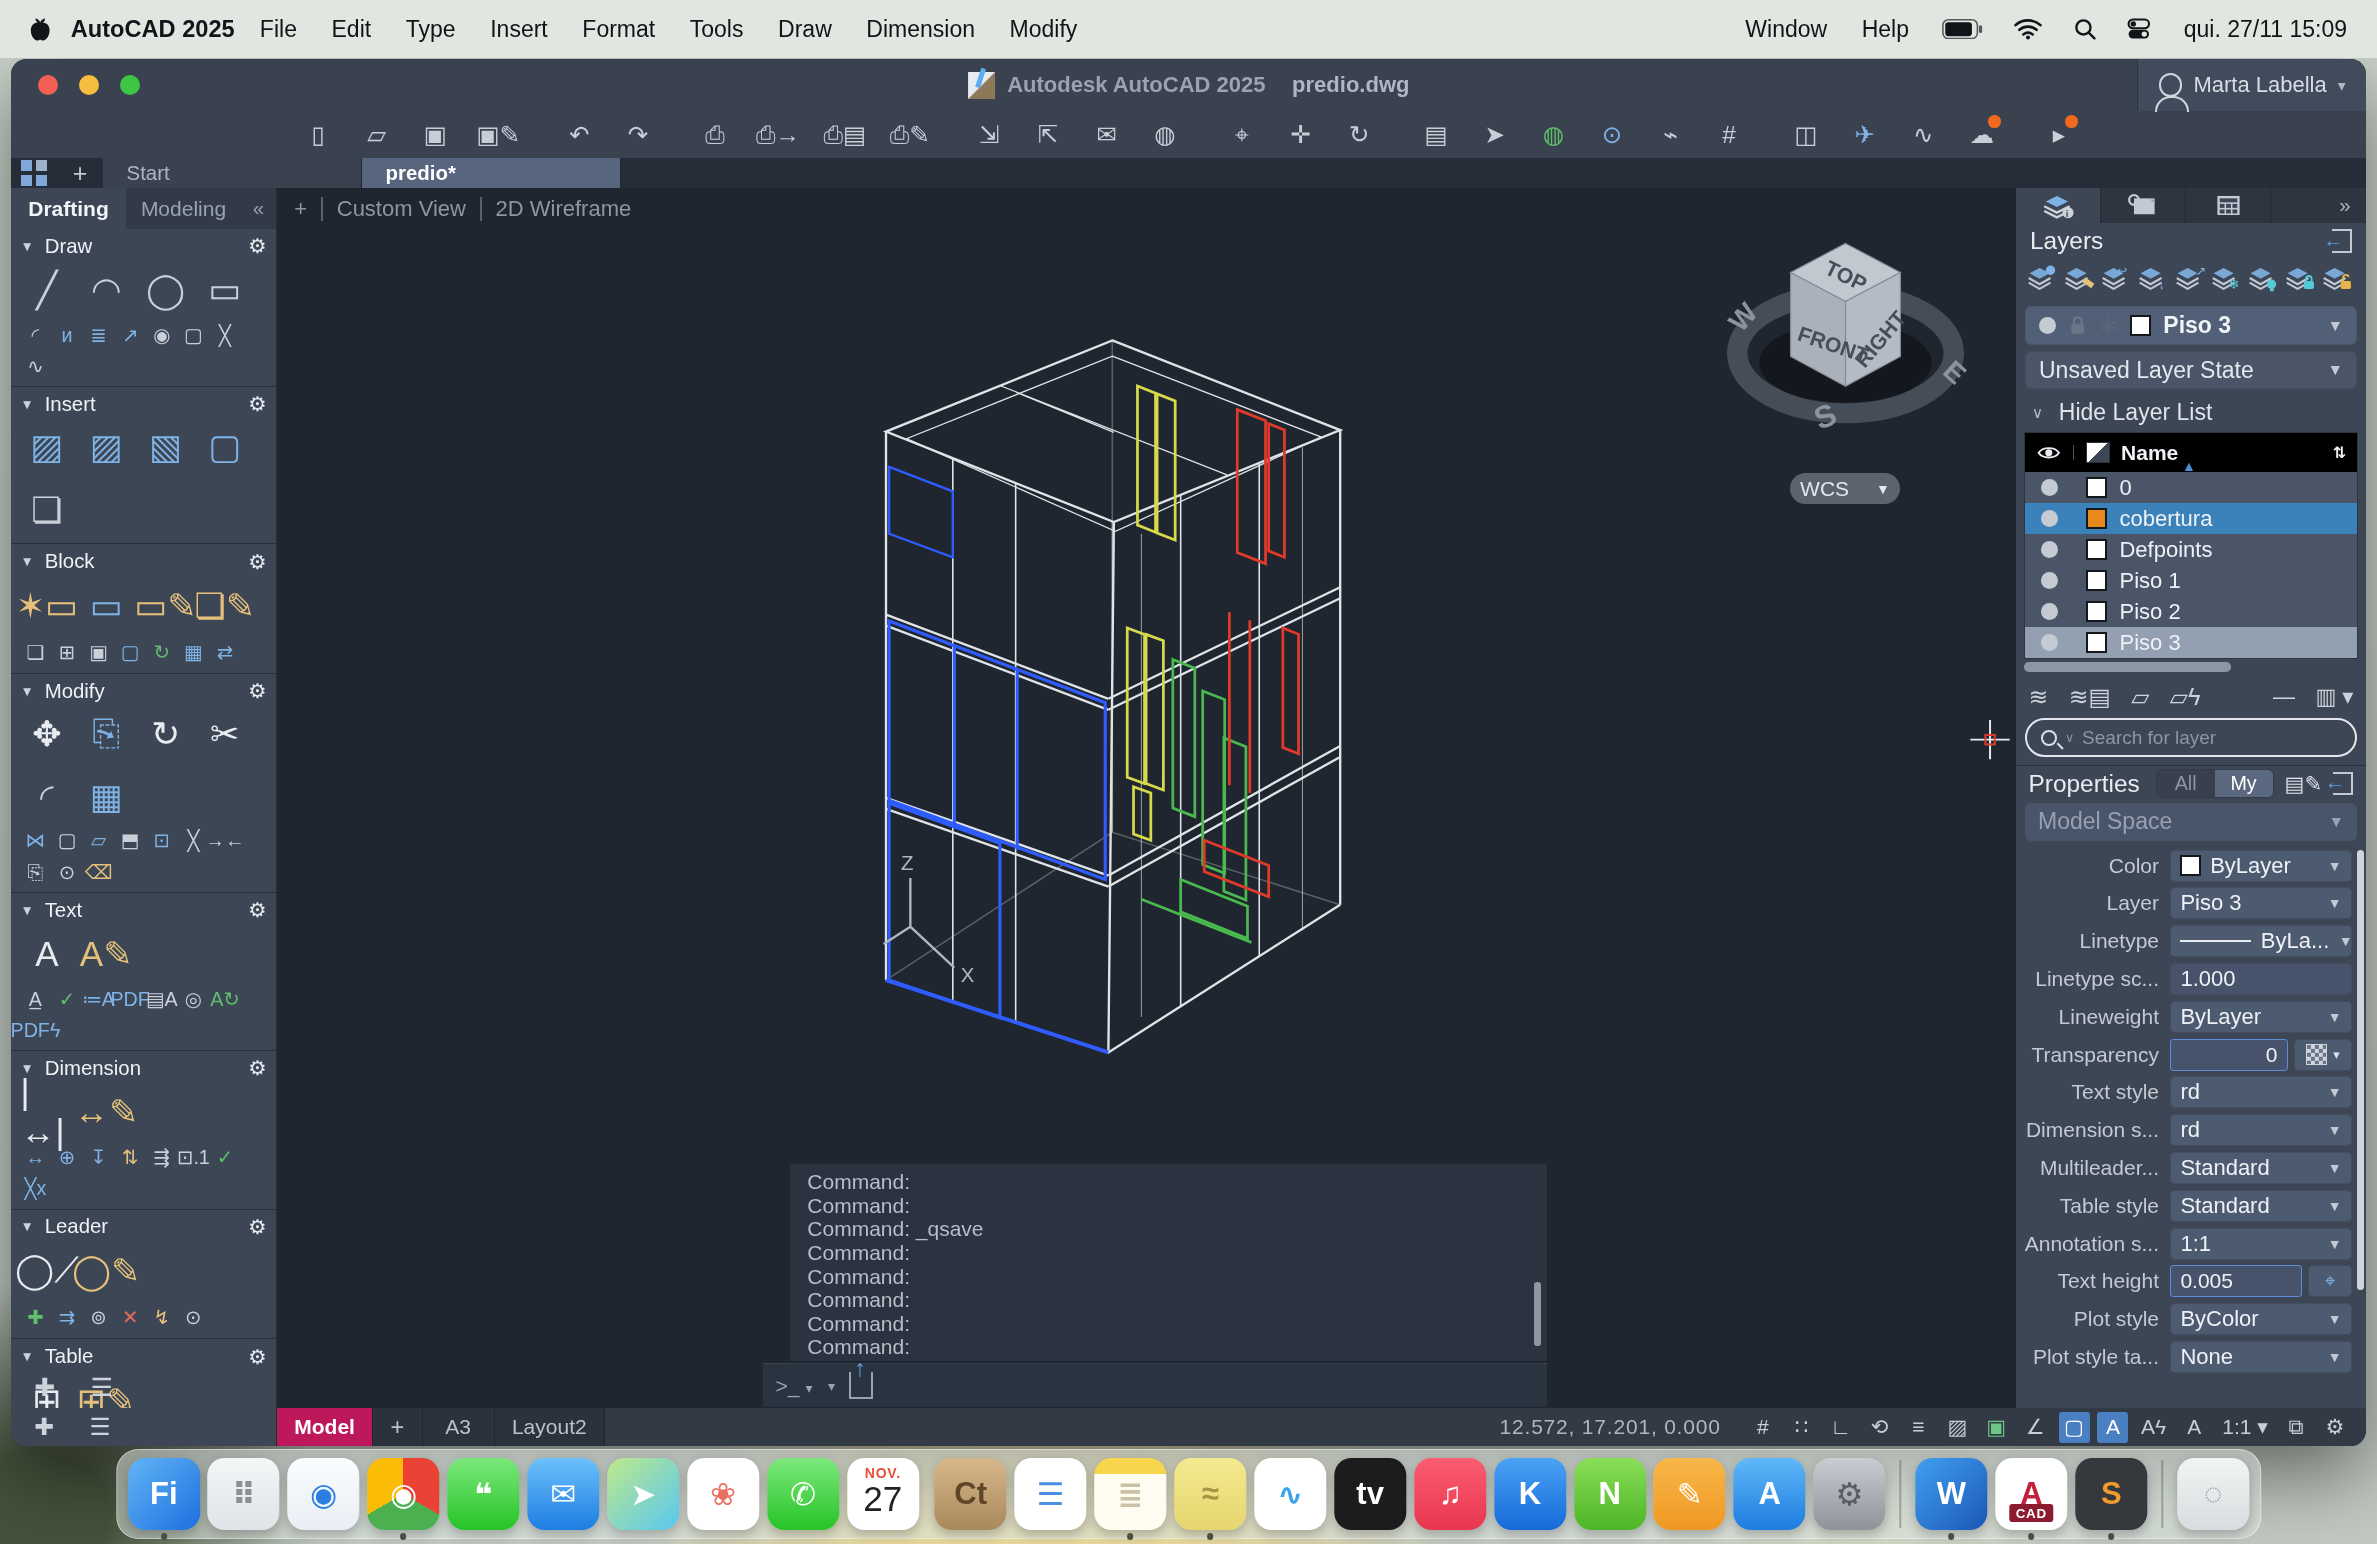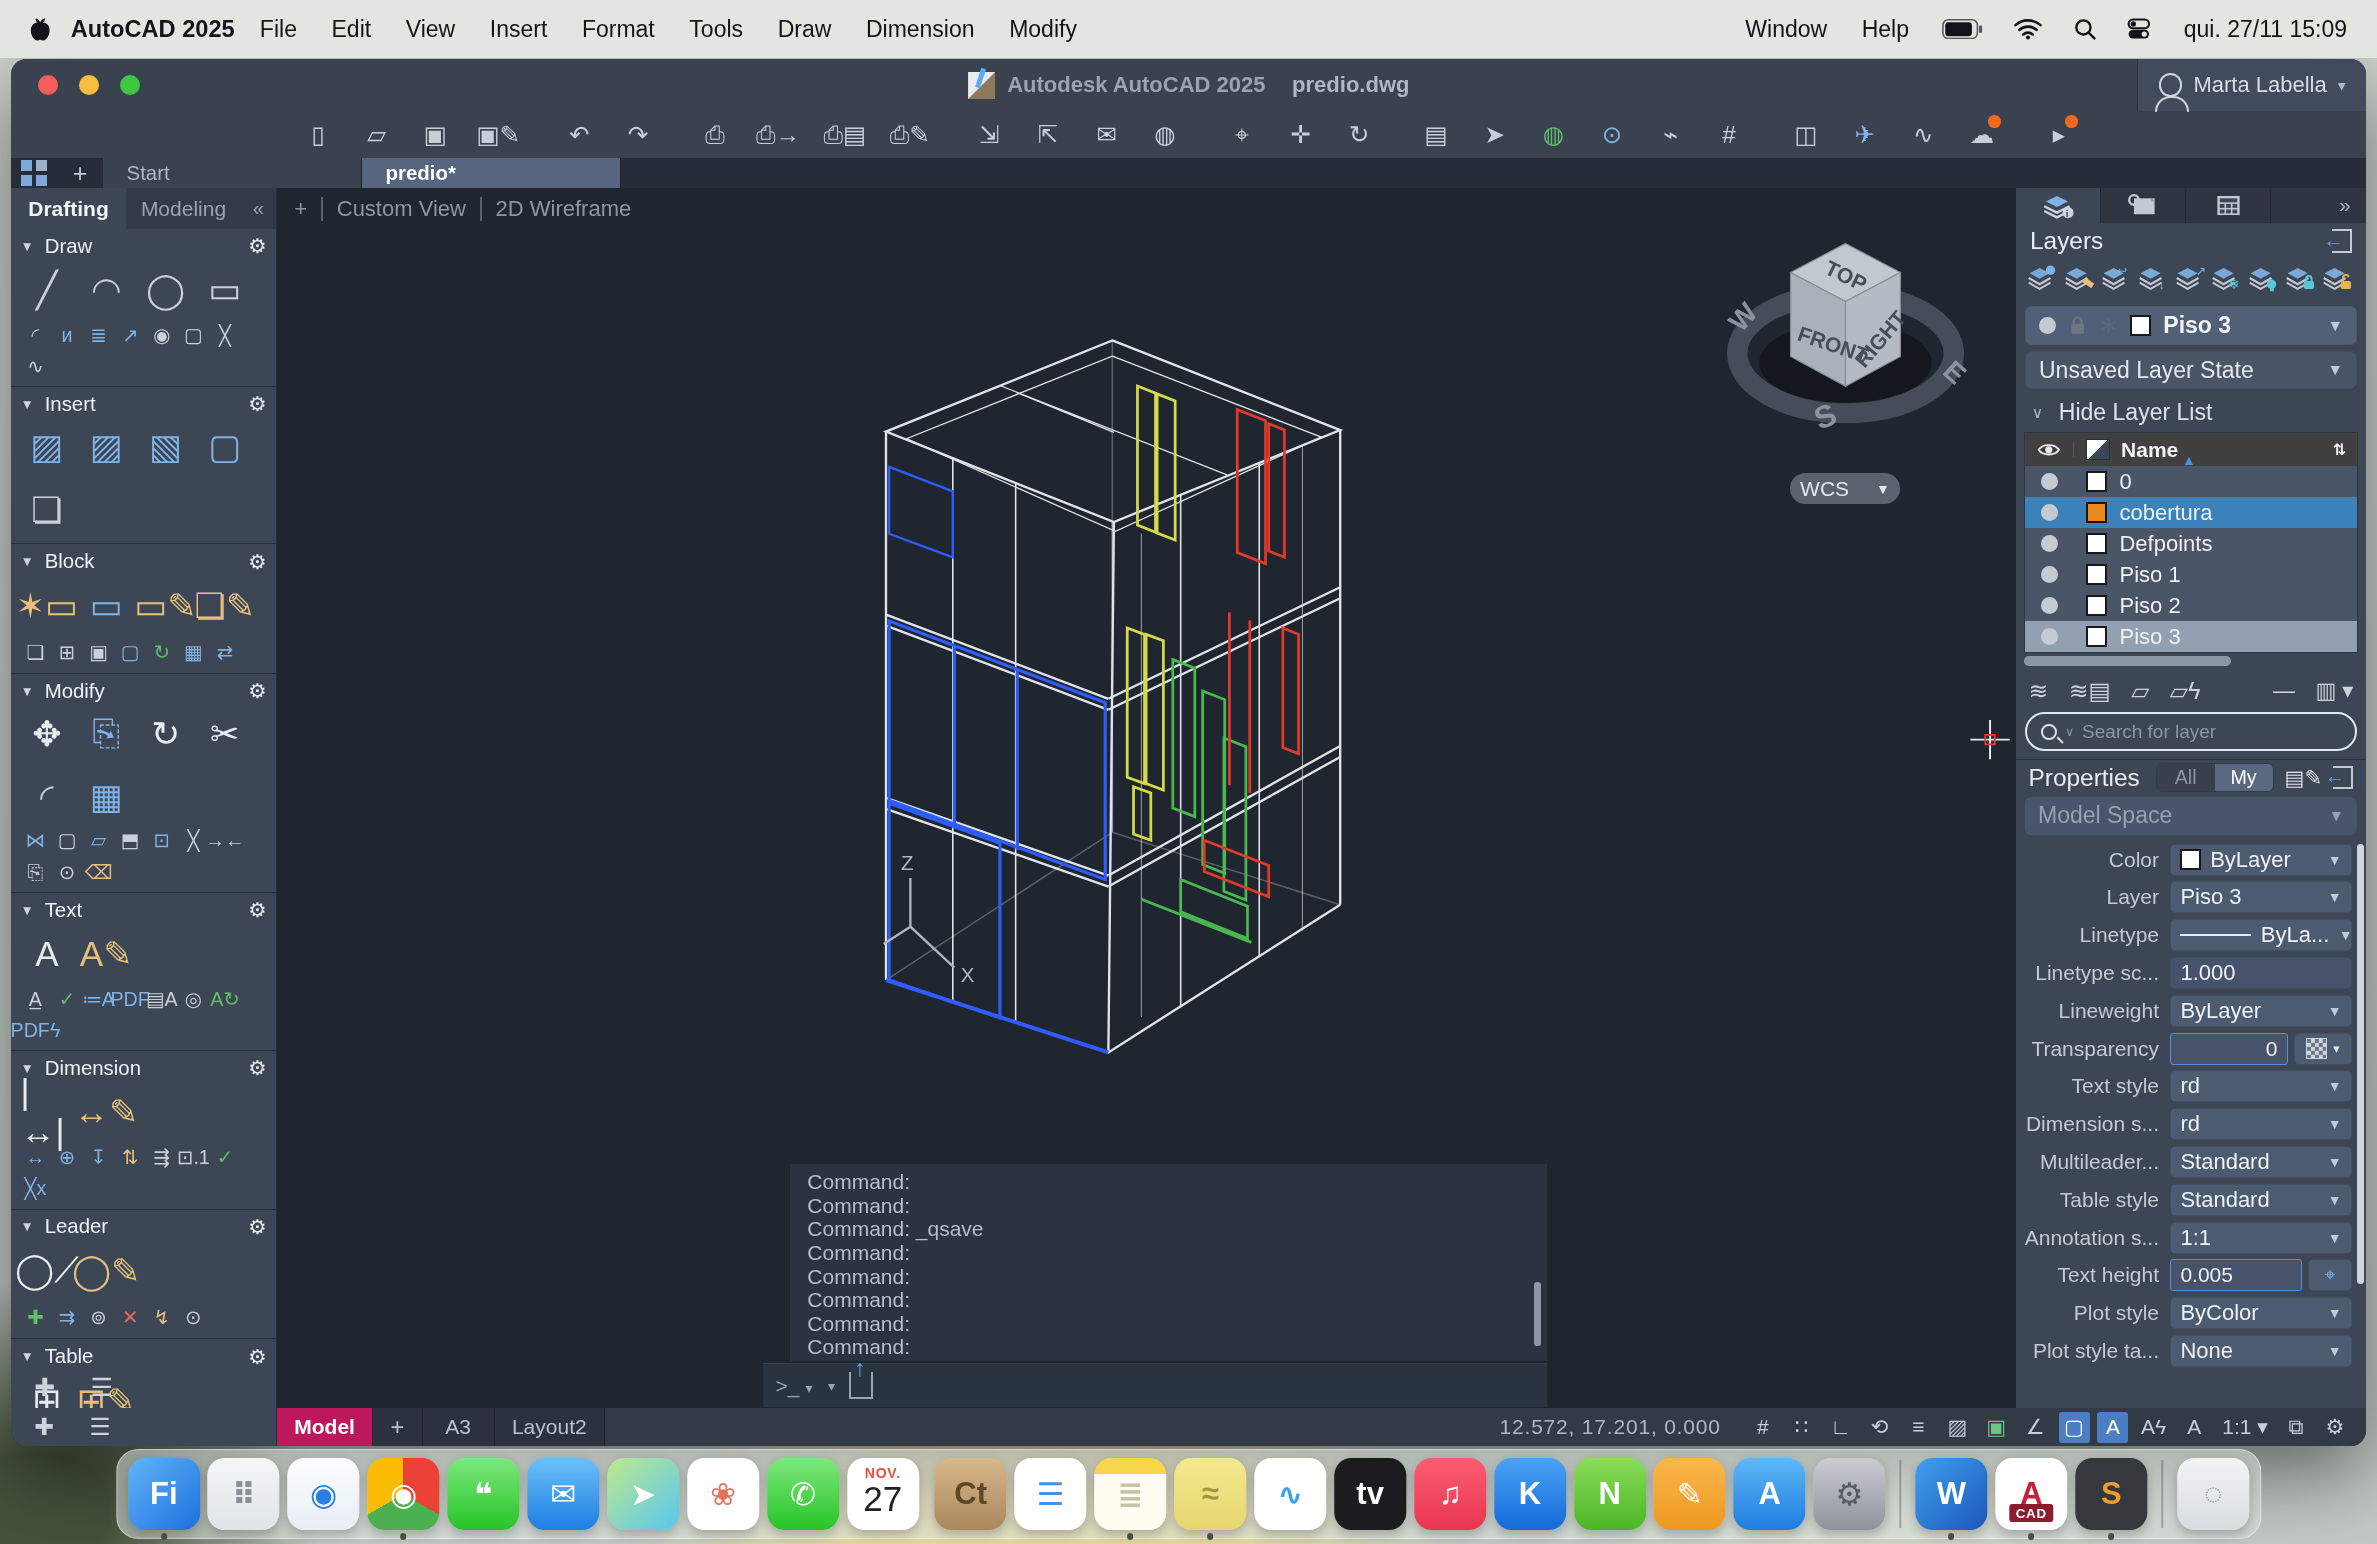--- a/index.html
+++ b/index.html
@@ -95,21 +95,21 @@
   .exitic:after{content:"←";position:absolute;right:6.3px;top:-2.4px;color:#5aa2e8;font-size:20.4px}
   .ltools{display:flex;justify-content:space-between;padding:4.7px 11px;flex:none}
   .lpill{margin:4.7px 9.4px;height:39px;border:1.6px solid #4d5a6e;background:#515f77;border-radius:6.3px;display:flex;align-items:center;gap:12.6px;padding:0 12.6px;flex:none}
   .lpill .nm{color:#f0f3f7;font-size:23px;font-weight:bold}
   .lpill .car{margin-left:auto;color:#c2c9d3;font-size:15.7px}
   .lstate{margin:1.6px 9.4px 6.3px;height:38px;background:#4a5568;border:1.6px solid #424d5e;border-radius:6.3px;display:flex;align-items:center;padding:0 12.6px;color:#e3e8ee;font-size:23px;flex:none}
   .lstate .car{margin-left:auto;color:#c2c9d3;font-size:15.7px}
   .lhide{display:flex;align-items:center;gap:15.7px;padding:3.1px 15.7px 6.3px;color:#dfe4ea;font-size:23px;flex:none}
   .lhide .chev{font-size:15.7px;color:#aeb6c2}
   .ltable{margin:0 7.9px;flex:none;border:0.8px solid #2e3540;background:#4a5568}
-  .lthead{display:flex;align-items:center;height:33px;background:#404040;color:#f0f3f7;font-weight:bold;position:relative}
+  .lthead{display:flex;align-items:center;height:39px;background:#000000;color:#f0f3f7;font-weight:bold;position:relative}
   .lthead .eyec{width:49px;display:flex;justify-content:center;border-right:1.6px solid #49556a}
   .lthead .sw{width:23.6px;height:20.4px;background:linear-gradient(135deg,#fff 0 50%,#3d4655 50% 100%);border:1.6px solid #2b313c;margin:0 11px 0 12.6px}
   .lthead .sort{margin-left:auto;margin-right:11px;font-size:15.7px}
   .lthead .mark{position:absolute;left:157px;bottom:-1.6px;color:#4a90d9;font-size:14px}
   .lrow{display:flex;align-items:center;height:31px;color:#eef1f5;font-size:22px}
   .lrow .dot{width:49px;display:flex;justify-content:center}
   .lrow .dot i{width:17.3px;height:17.3px;border-radius:50%;background:#c5cbd3}
   .lrow .sw{width:20.4px;height:20.4px;border:2.4px solid #14171c;margin:0 12.6px;flex:none}
   .lrow.selected{background:#3c82ba}
   .lrow.current{background:#93a0b2}
@@ -171,21 +171,21 @@
 <body>
 
 <div class="menubar">
   <svg width="20.4" height="25" viewBox="0 0 26 32">
       <path fill="#111418" d="M13 7c2-5 6-5 6-5s.5 4-3 5.5C20 7 25 10 25 17c0 8-5 13-8 13-2 0-2.5-1-4-1s-2 1-4 1C6 30 1 25 1 17 1 10 6 7 10 7 7 6 7 2 7 2s4 0 6 5z"></path>
     </svg>
   <span class="appname">AutoCAD 2025</span>
   <span id="menus-left" style="display:flex">
       <span class="mitem">File</span>
       <span class="mitem">Edit</span>
-      <span class="mitem">View</span>
+      <span class="mitem">Type</span>
       <span class="mitem">Insert</span>
       <span class="mitem">Format</span>
       <span class="mitem">Tools</span>
       <span class="mitem">Draw</span>
       <span class="mitem">Dimension</span>
       <span class="mitem">Modify</span>
     </span>
   <span class="spacer"></span>
   <span id="menus-right" style="display:flex">
       <span class="mitem">Window</span>

